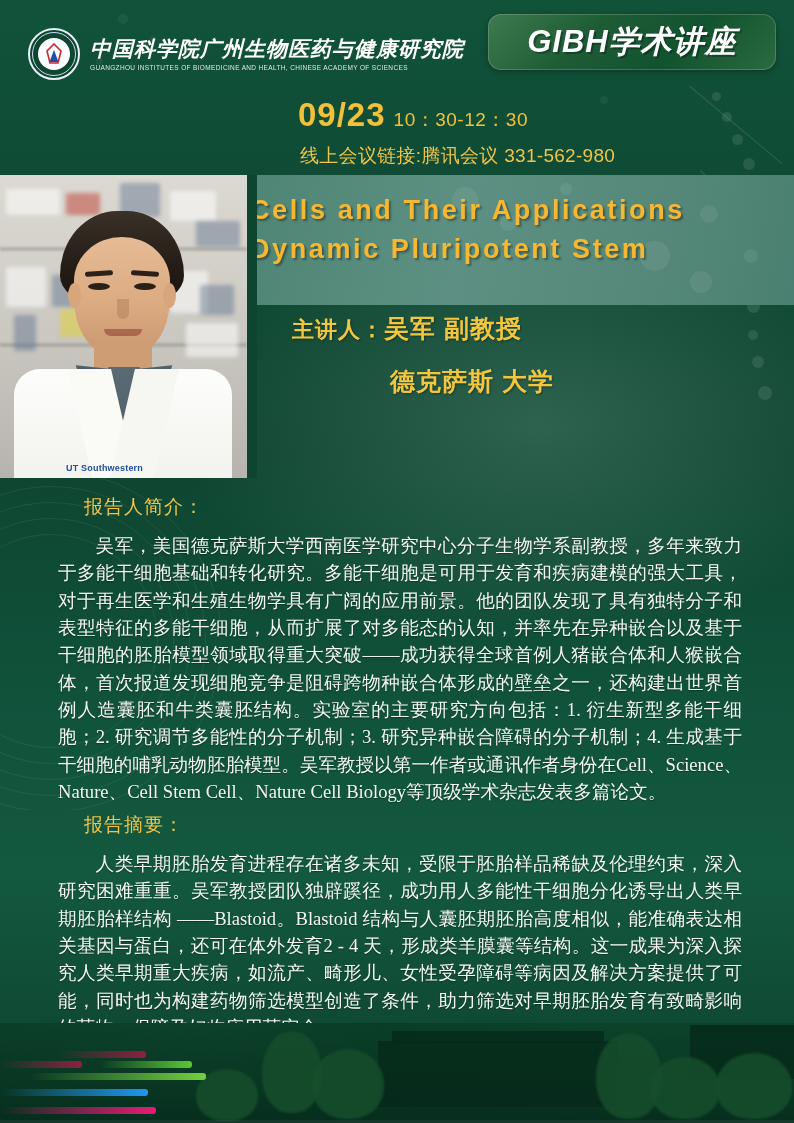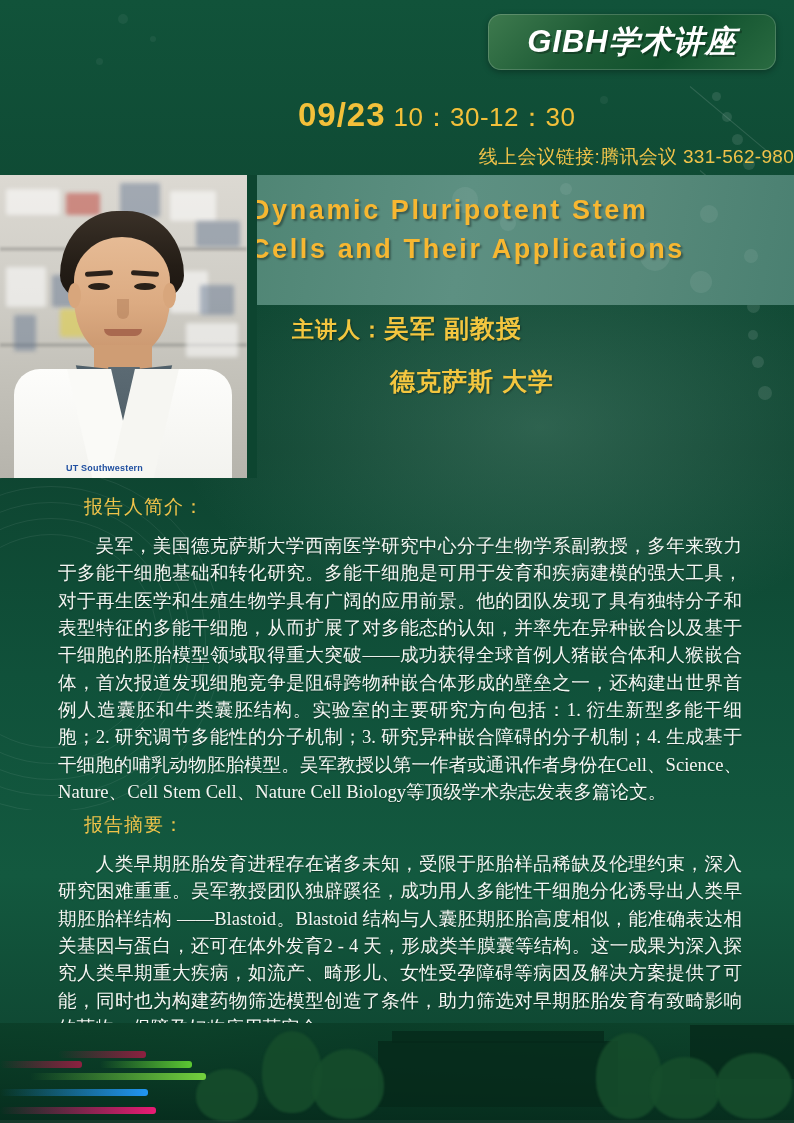--- a/index.html
+++ b/index.html
@@ -48,22 +48,22 @@
   }
   .badge-text{
     font-size:31px;font-weight:bold;font-style:italic;color:#ffffff;letter-spacing:1px;
     text-shadow:2px 2px 0 rgba(0,0,0,.28);white-space:nowrap;text-align:right;
   }
 
   
   .datebar{position:absolute;left:250px;top:96px;width:544px;text-align:left;}
   .date-line{display:flex;align-items:baseline;gap:8px;padding-left:48px;}
   .date-big{font-size:33px;font-weight:bold;color:#f3c03a;letter-spacing:1px;}
-  .date-time{font-size:26px;color:#f3c03a;letter-spacing:.5px;text-align:right;}
-  .meet-line{margin-top:9px;padding-left:50px;font-size:19px;color:#f0c34a;letter-spacing:.3px;white-space:nowrap;text-align:right;}
+  .date-time{font-size:19px;color:#f3c03a;letter-spacing:.5px;text-align:right;}
+  .meet-line{margin-top:9px;padding-left:50px;font-size:19px;color:#f0c34a;letter-spacing:.3px;white-space:nowrap;}
 
   
   .title-band{
     position:absolute;left:0;top:175px;width:794px;height:130px;
     background:linear-gradient(100deg,#2f6a52 0%,#4f8574 30%,#5d9082 58%,#57897a 80%,#4a8071 100%);
     overflow:hidden;
   }
   .title-band .bokeh{background:rgba(255,255,255,.07);}
   .title-text{
     position:absolute;left:250px;top:16px;width:534px;
@@ -180,20 +180,35 @@
   <div class="arc-wrap">
     <div class="arc" style="left:0;top:0;width:340px;height:340px;"></div>
     <div class="arc" style="left:16px;top:16px;width:308px;height:308px;"></div>
     <div class="arc" style="left:32px;top:32px;width:276px;height:276px;"></div>
     <div class="arc" style="left:48px;top:48px;width:244px;height:244px;"></div>
     <div class="arc" style="left:64px;top:64px;width:212px;height:212px;"></div>
   </div>
 
   <div class="header">
 
+    <div class="logo-row">
+      <div class="logo-mark">
+        <div class="logo-ring"></div>
+        <div class="logo-ring2"></div>
+        <div class="logo-inner"></div>
+        <svg class="logo-petal" viewBox="0 0 26 24">
+          <path d="M13 1 L20 8 L17 20 L9 20 L6 8 Z" fill="none" stroke="#c62b34" stroke-width="1.6"></path>
+          <path d="M13 7 L17.5 19 L8.5 19 Z" fill="#1f4fa0"></path>
+        </svg>
+      </div>
+      <div class="logo-text">
+        <div class="logo-cn">中国科学院广州生物医药与健康研究院</div>
+        <div class="logo-en">GUANGZHOU INSTITUTES OF BIOMEDICINE AND HEALTH, CHINESE ACADEMY OF SCIENCES</div>
+      </div>
+    </div>
 
     <div class="badge">
       <span class="badge-text">GIBH学术讲座</span>
     </div>
   </div>
 
   <div class="datebar">
     <div class="date-line">
       <span class="date-big">09/23</span>
       <span class="date-time">10：30-12：30</span>
@@ -203,22 +218,22 @@
 
   <div class="title-band">
     <div class="bokeh" style="left:452px;top:12px;width:26px;height:26px;"></div>
     <div class="bokeh" style="left:500px;top:40px;width:16px;height:16px;"></div>
     <div class="bokeh" style="left:560px;top:8px;width:12px;height:12px;"></div>
     <div class="bokeh" style="left:640px;top:66px;width:30px;height:30px;"></div>
     <div class="bokeh" style="left:700px;top:30px;width:18px;height:18px;"></div>
     <div class="bokeh" style="left:690px;top:96px;width:22px;height:22px;"></div>
     <div class="bokeh" style="left:744px;top:74px;width:14px;height:14px;"></div>
     <div class="title-text">
+      <div>Cells and Their Applications</div>
       <div>Dynamic Pluripotent Stem</div>
-      <div>Cells and Their Applications</div>
     </div>
   </div>
 
   <div class="photo">
     <div class="lab"></div>
     <div class="shelf" style="top:72px;"></div>
     <div class="shelf" style="top:168px;"></div>
     <div class="sh" style="left:6px;top:14px;width:54px;height:26px;"></div>
     <div class="sh-r" style="left:66px;top:18px;width:34px;height:22px;"></div>
     <div class="sh-d" style="left:120px;top:8px;width:40px;height:34px;"></div>

